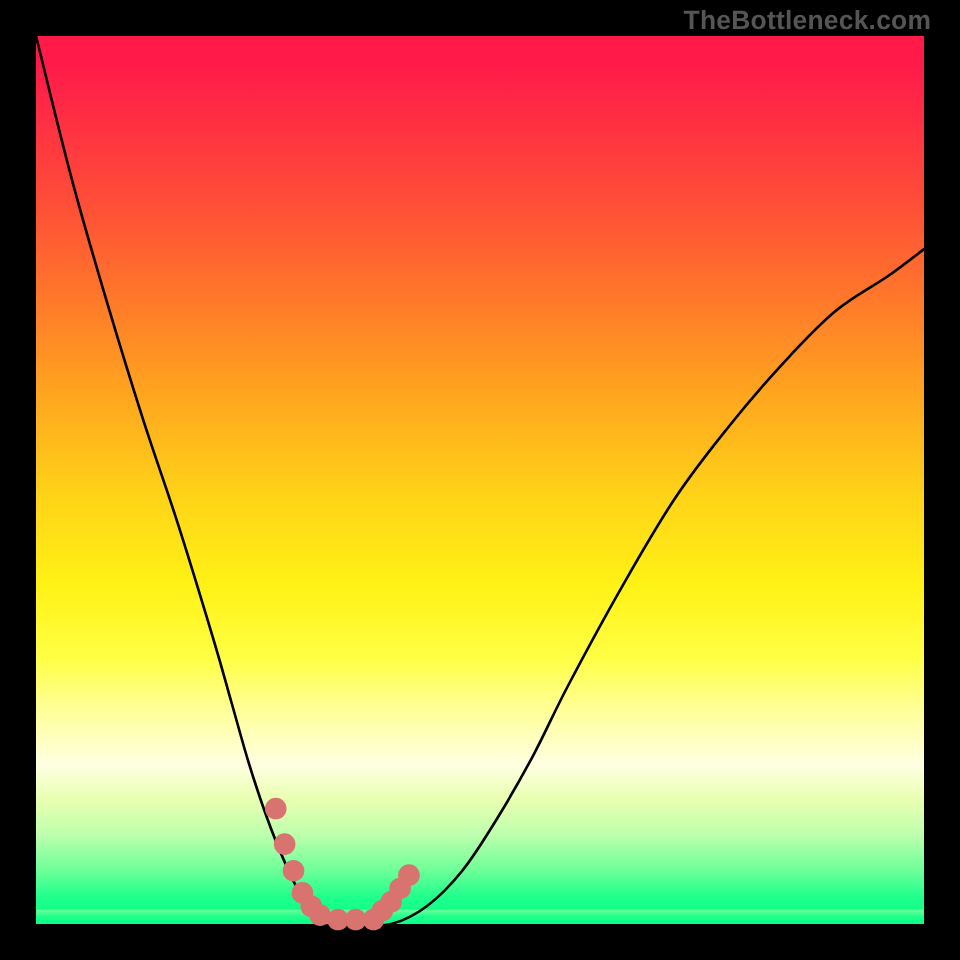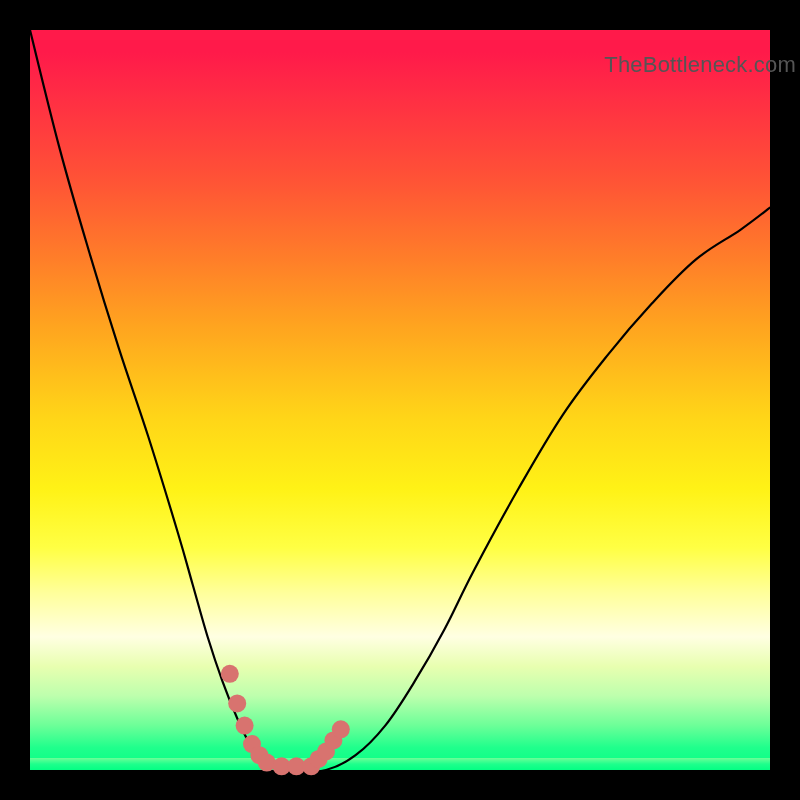--- a/index.html
+++ b/index.html
@@ -15,27 +15,26 @@
     position: absolute;
     top: 0;
     left: 0;
     width: 800px;
     height: 800px;
     background: #000;
   }
   .watermark {
     position: absolute;
     top: 4px;
-    right: 4px;
+    right: 24px;
     color: #555;
     font-size: 22px;
-    font-weight: 400;
+    font-weight: 700;
     letter-spacing: 0.2px;
     z-index: 30;
-    margin-top: 48px;
   }
   .plot {
     position: absolute;
     top: 30px;
     left: 30px;
     width: 740px;
     height: 740px;
     overflow: hidden;
     z-index: 10;
   }

